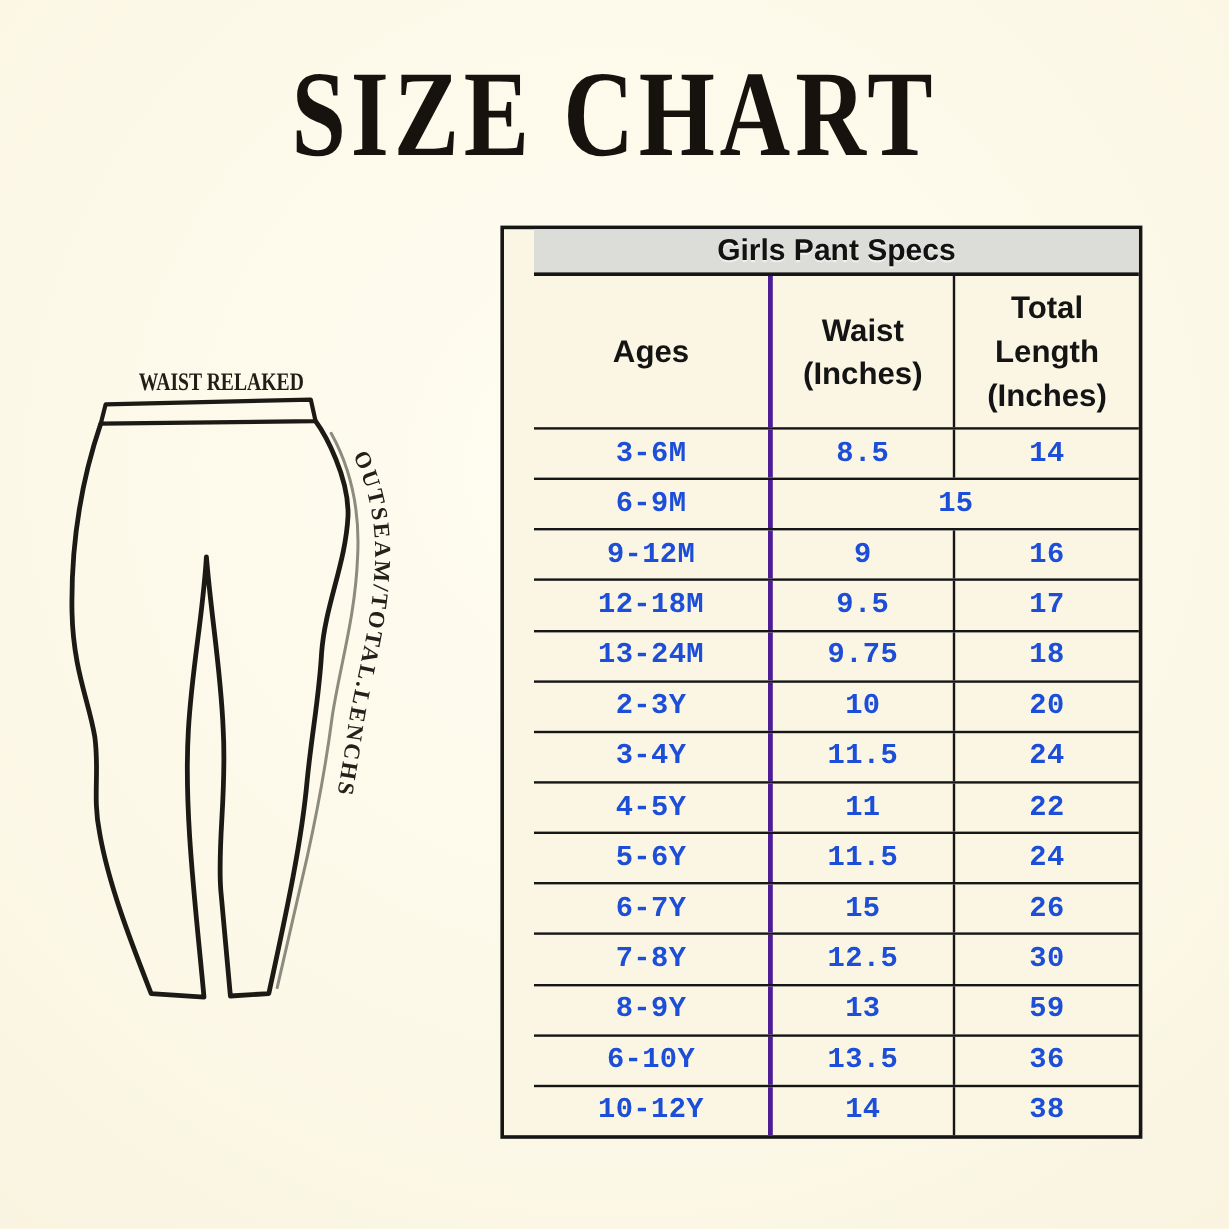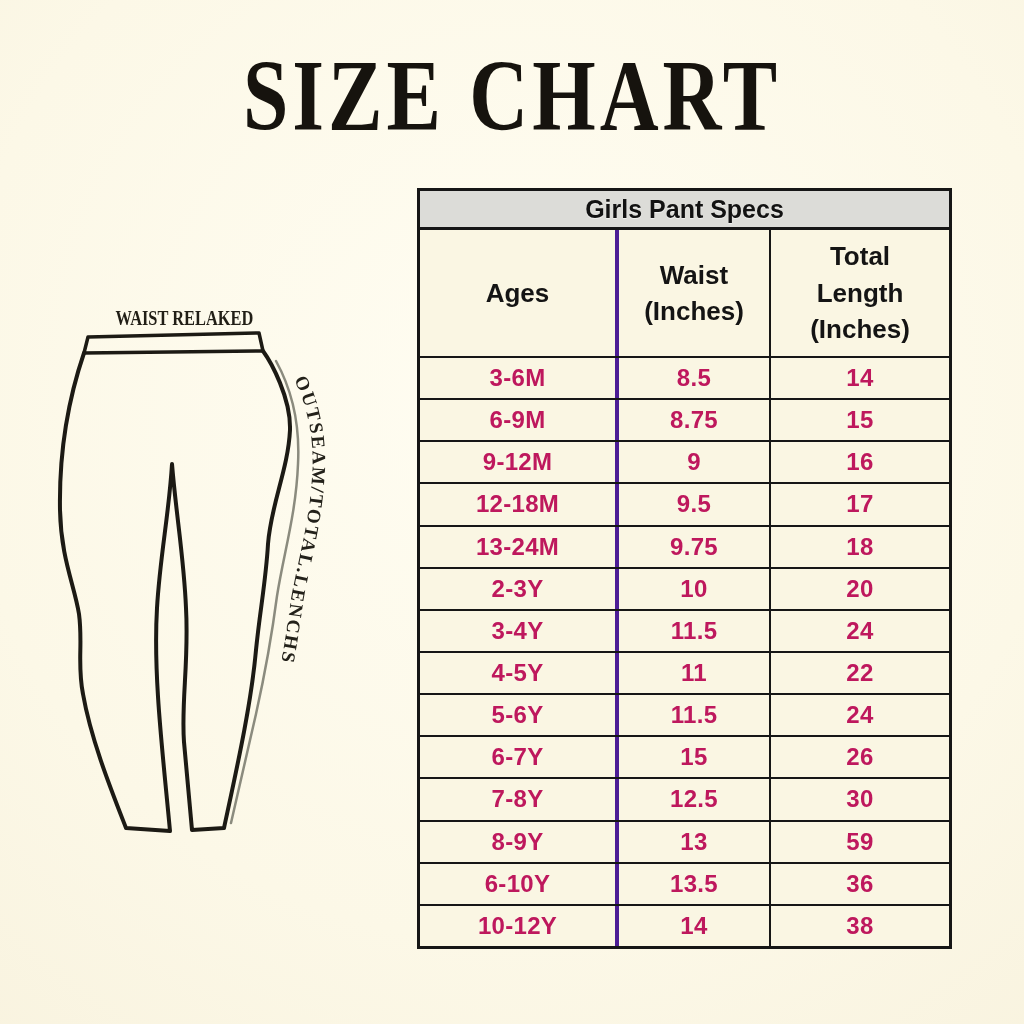--- a/index.html
+++ b/index.html
@@ -26,21 +26,21 @@
     color:#211e16;letter-spacing:0px;white-space:nowrap;
     transform:scaleX(0.78);transform-origin:center;
   }
   .outseam-text{
     font-family:"Liberation Serif", serif;font-weight:600;font-size:19px;
     letter-spacing:2px;fill:#23211a;
   }
   .size-table{
     position:absolute;left:417px;top:188px;width:535px;height:761px;
     box-sizing:border-box;border:3px solid #161616;
-    background:#FAF6E3;display:flex;flex-direction:column;
+    background:#FAF6E3;display:flex;flex-direction:column;padding-left:25px;
   }
   .t-title{
     height:36px;flex:0 0 36px;background:#DCDCD8;border-bottom:3px solid #161616;
     display:flex;align-items:center;justify-content:center;
     font-weight:700;font-size:25px;color:#121212;
     text-shadow:0 1px 1px rgba(255,255,255,.65);
   }
   .t-colhead{
     flex:0 0 126px;display:flex;border-bottom:2px solid #161616;
   }
@@ -48,21 +48,21 @@
     display:flex;align-items:center;justify-content:center;
     box-sizing:border-box;text-align:center;
   }
   .c0{width:199px;border-right:4px solid #4c1d95;}
   .c1{width:152px;border-right:2px solid #161616;}
   .c2{flex:1;}
   .t-colhead .col{font-weight:700;font-size:26px;line-height:1.4;white-space:pre-line;color:#141414;}
   .t-body{flex:1;display:flex;flex-direction:column;}
   .t-row{flex:1;display:flex;border-bottom:2px solid #161616;}
   .t-row:last-child{border-bottom:none;}
-  .cell{font-weight:700;font-size:24px;color:#be185d;letter-spacing:0.3px;}
+  .cell{font-weight:700;font-size:24px;color:#1d4ed8;letter-spacing:0.3px;font-family:Liberation Mono, monospace;}
 </style>
 </head>
 <body>
 
 <div class="title">SIZE CHART</div>
 
 <svg class="pants-svg" width="1024" height="1024" viewBox="0 0 1024 1024">
   <path d="M88 337 L259 333 L263 351 L84 353 Z" fill="none" stroke="#1C1A14" stroke-width="3.5" stroke-linejoin="round"></path>
   <path d="M84 353
            C 69 397, 59 452, 60 510
@@ -108,21 +108,20 @@
 (Inches)</div>
   </div>
   <div class="t-body">
       <div class="t-row">
         <div class="cell c0">3-6M</div>
         <div class="cell c1">8.5</div>
         <div class="cell c2">14</div>
       </div>
       <div class="t-row">
         <div class="cell c0">6-9M</div>
-        <div class="cell c1">8.75</div>
         <div class="cell c2">15</div>
       </div>
       <div class="t-row">
         <div class="cell c0">9-12M</div>
         <div class="cell c1">9</div>
         <div class="cell c2">16</div>
       </div>
       <div class="t-row">
         <div class="cell c0">12-18M</div>
         <div class="cell c1">9.5</div>

